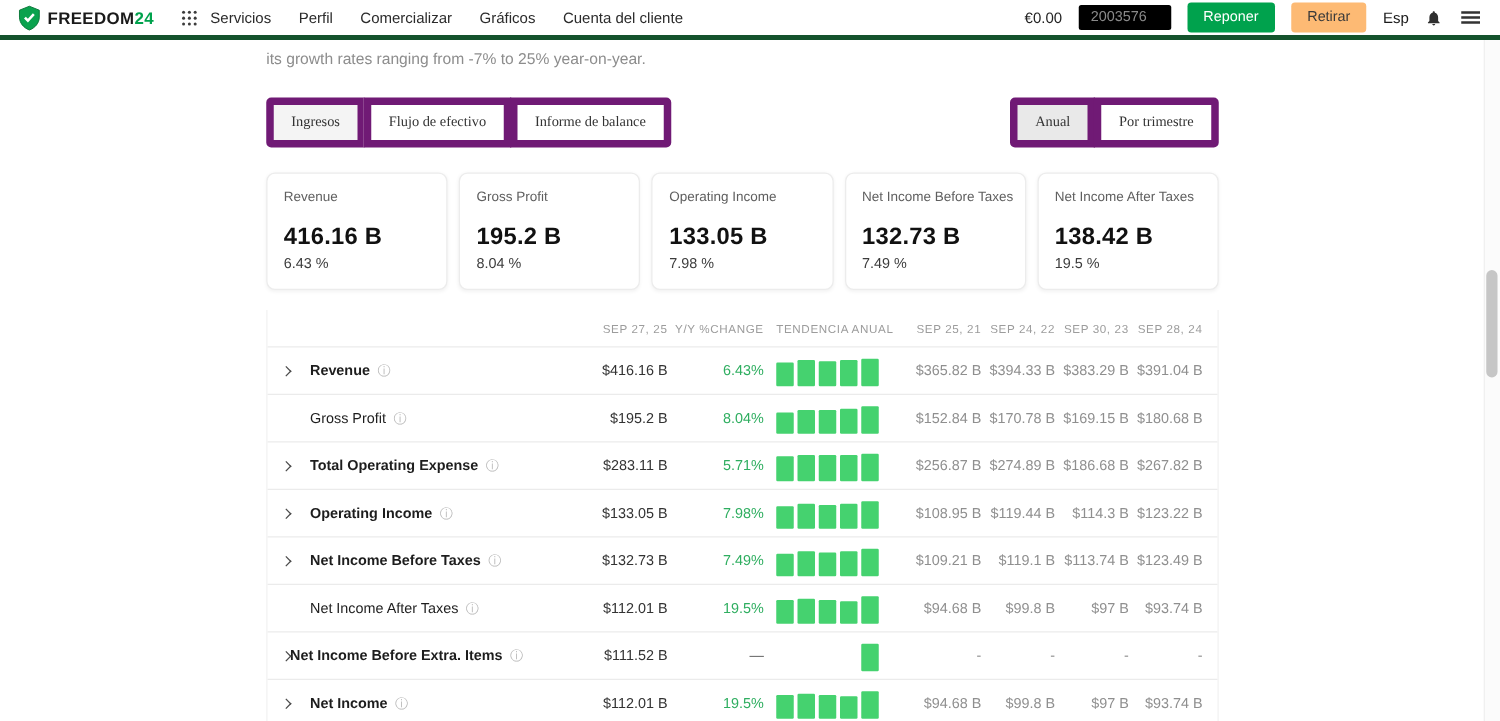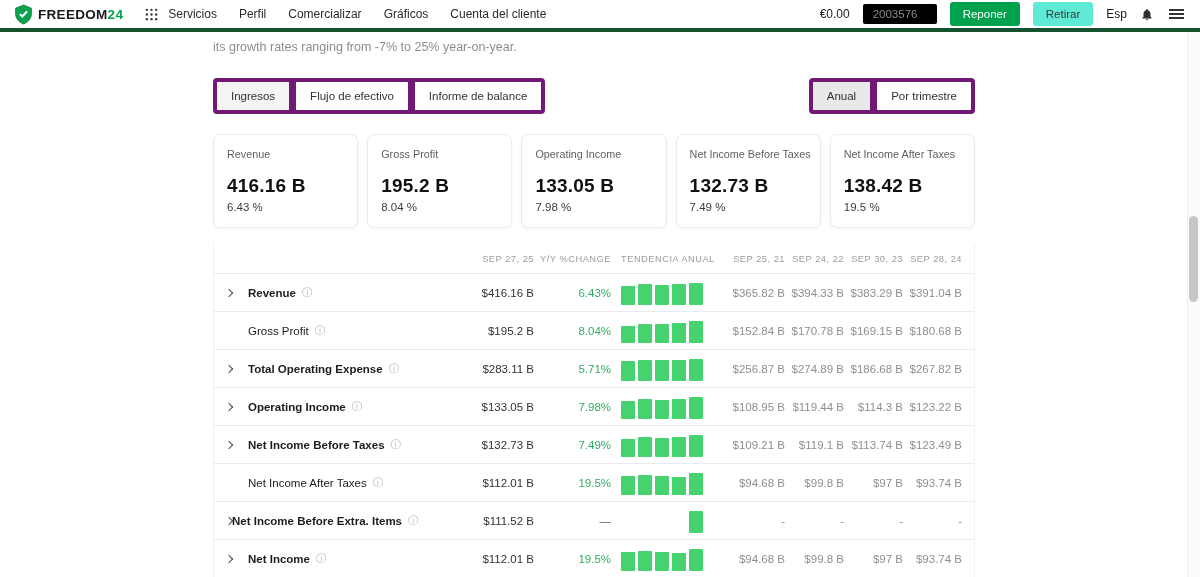--- a/index.html
+++ b/index.html
@@ -20,34 +20,34 @@
   .apps-icon { margin-left:22px; display:flex; cursor:pointer; }
   .nav { display:flex; gap:22px; margin-left:10px; font-size:12px; color:#2b2b2b; }
   .nav-item { cursor:pointer; text-decoration:none; color:#2b2b2b; }
   .topbar-right { margin-left:auto; display:flex; align-items:center; gap:13px; font-size:12px; }
   .cash { color:#222; }
   .account-box { background:#000000; color:#8a8a8a; padding:4px 10px; width:74px;
                  border-radius:2px; font-size:11.5px; cursor:pointer; }
   .btn { border:none; font-size:11.5px; padding:6px 13px; border-radius:3px; cursor:pointer;
          font-family:inherit; }
   .btn-green { background:var(--brand-green); color:#fff; }
-  .btn-gray { background:#5eead4; color:#3a3a3a; }
+  .btn-gray { background:#fdba74; color:#3a3a3a; }
   .lang { cursor:pointer; }
   .bell { display:flex; cursor:pointer; }
   .hamburger { cursor:pointer; padding:2px; }
   .hamburger span { display:block; width:15px; height:1.6px; background:#333; margin:2.7px 0; }
 
   
   .content { position:absolute; left:213px; top:32px; width:762px; }
   .intro { margin-top:8px; font-size:12.5px; color:#8d8d8d; }
 
   .tabs-row { margin-top:24px; display:flex; justify-content:space-between; }
   .tab-group { display:flex; }
-  .tab { background:#fff; border:4px solid #701a75; margin-left:-1px; padding:8px 14px;
-         font-size:11.5px; color:#333; cursor:pointer; font-family:Liberation Sans, sans-serif; white-space:nowrap; }
+  .tab { background:#fff; border:6px solid #701a75; margin-left:-1px; padding:8px 14px;
+         font-size:11.5px; color:#333; cursor:pointer; font-family:Liberation Serif, serif; white-space:nowrap; }
   .tab:first-child { border-radius:4px 0 0 4px; margin-left:0; }
   .tab:last-child { border-radius:0 4px 4px 0; }
   .tab-active { background:#f4f4f4; }
   .tab-active-dark { background:#e9e9e9; }
 
   .cards { margin-top:20px; display:flex; gap:9px; }
   .card { flex:1; border:1px solid #ececec; border-radius:7px; padding:13px 13px 14px;
           box-shadow:0 1px 3px rgba(0,0,0,.05); background:#fff; min-width:0; }
   .card-title { font-size:10.8px; color:#5f5f5f; white-space:nowrap; }
   .card-value { font-size:19px; font-weight:bold; margin-top:15px; color:#111; letter-spacing:.2px; }

